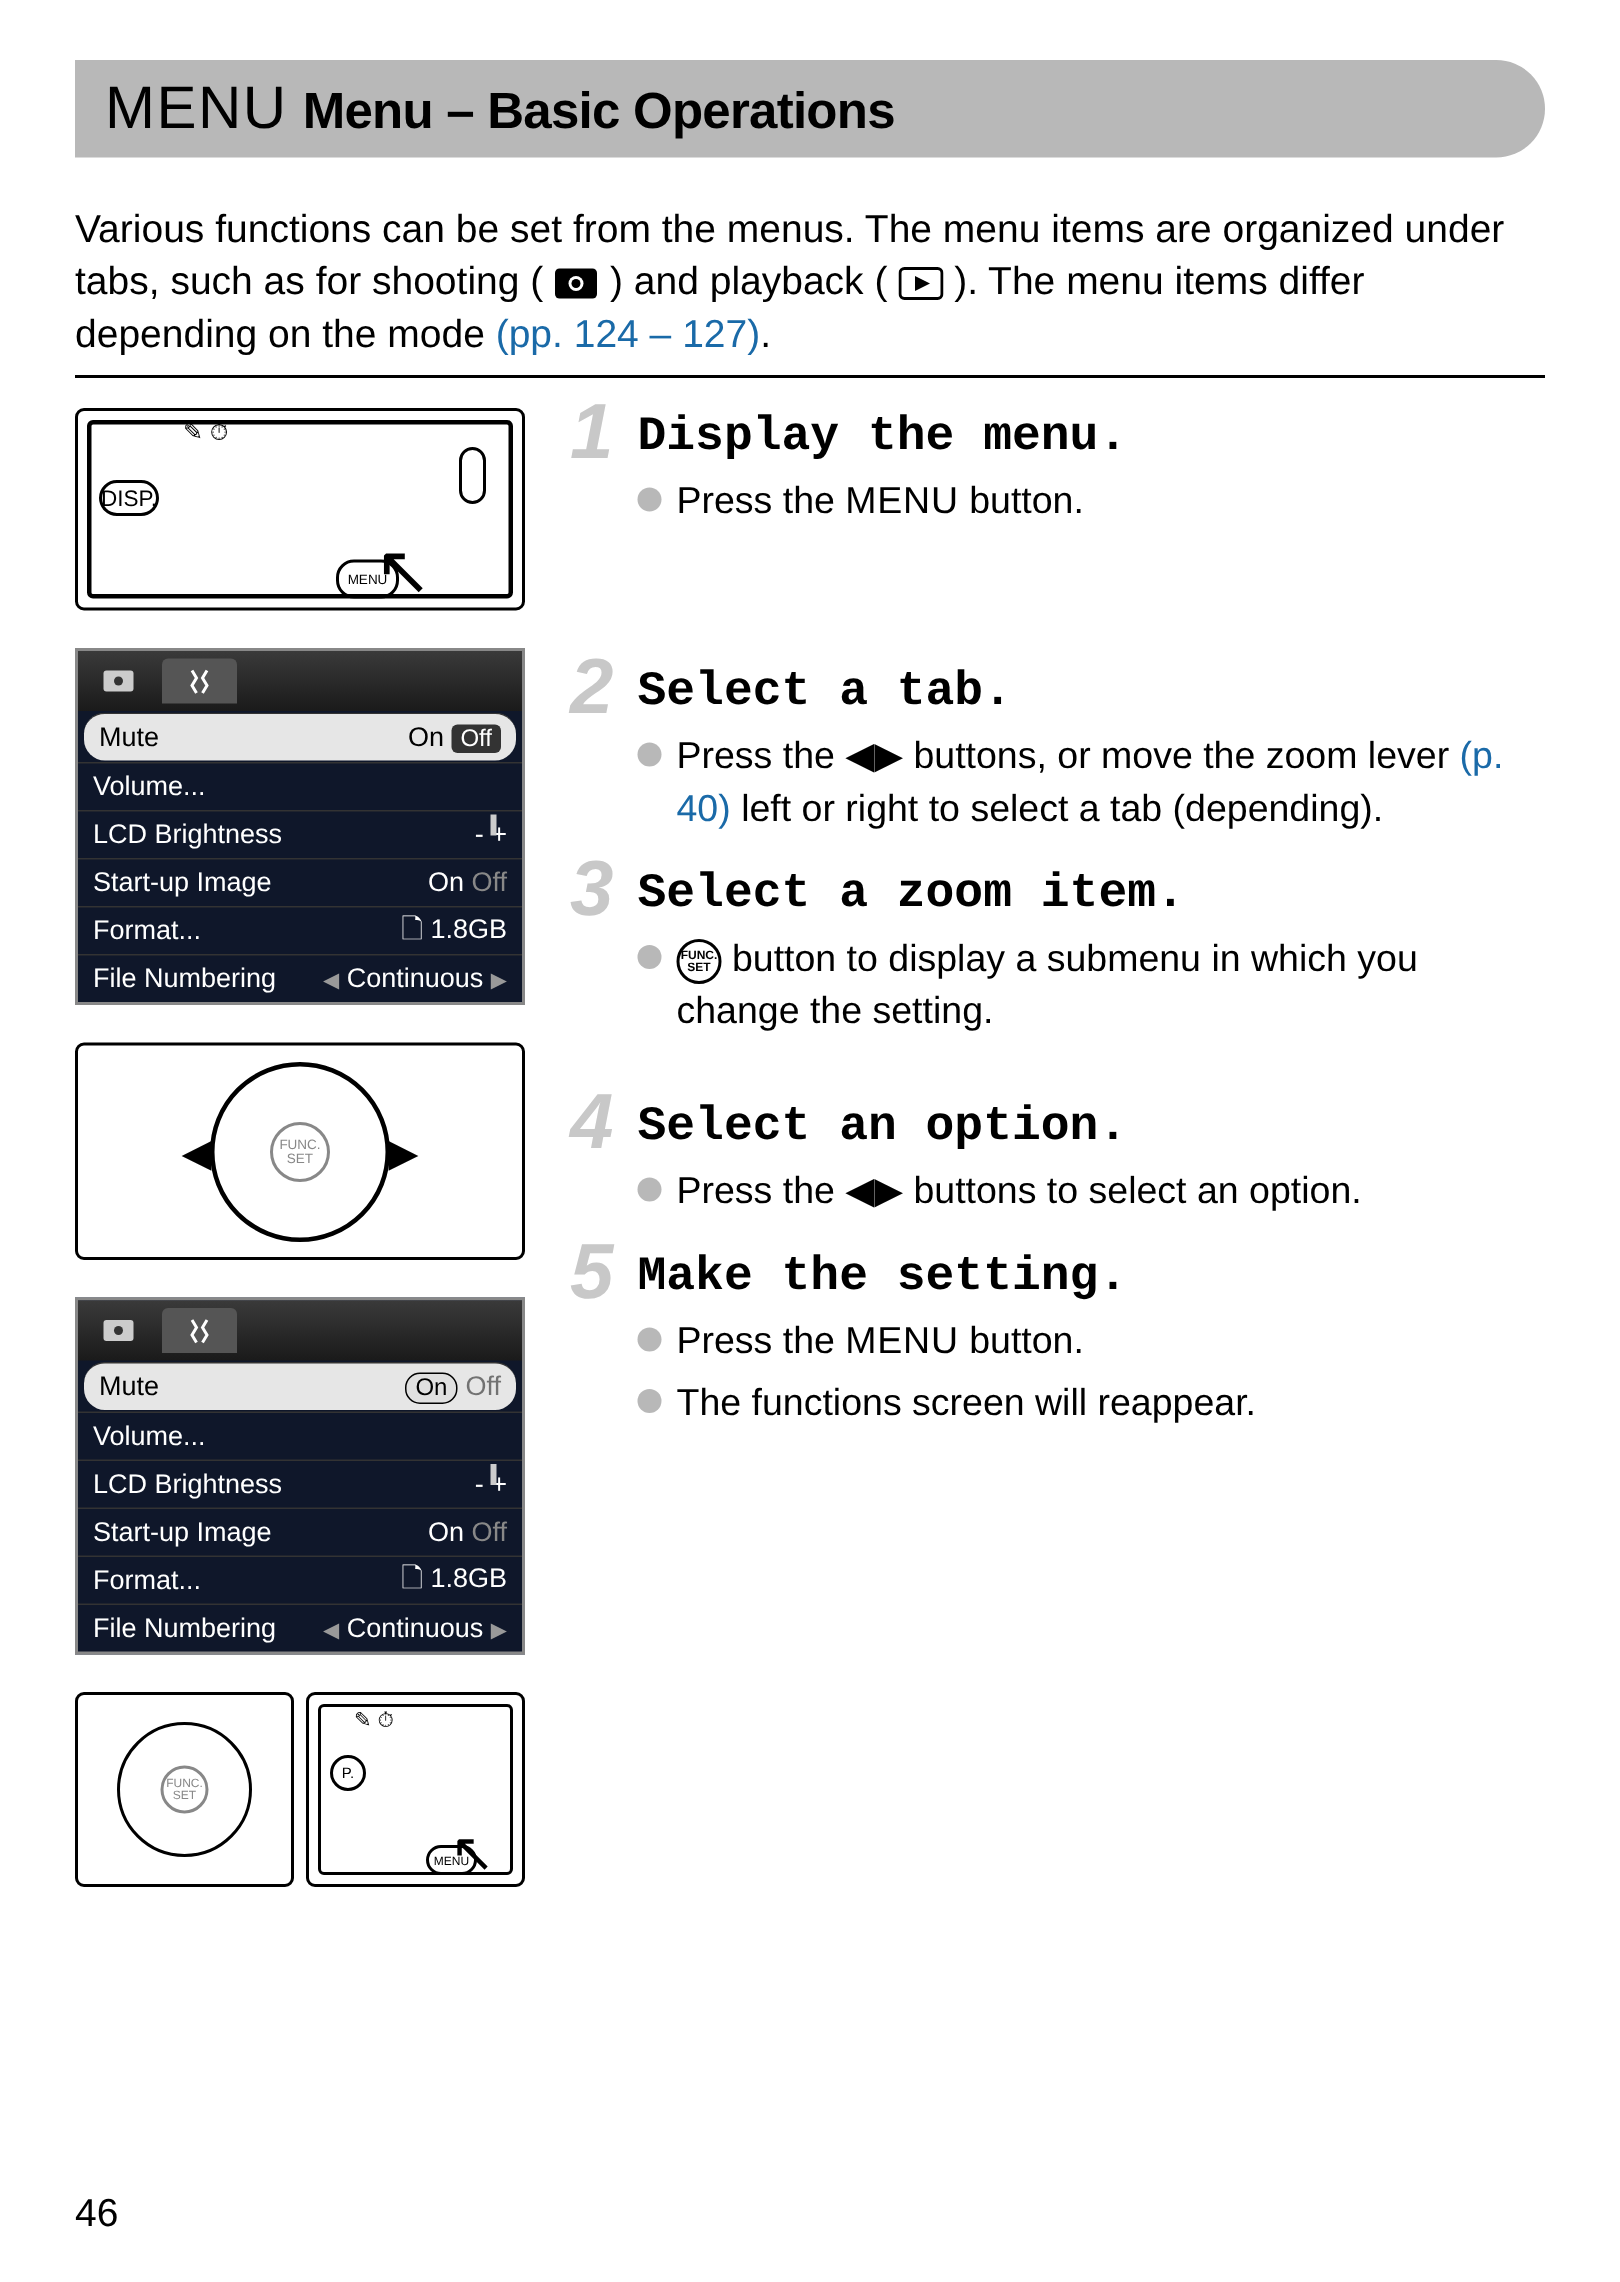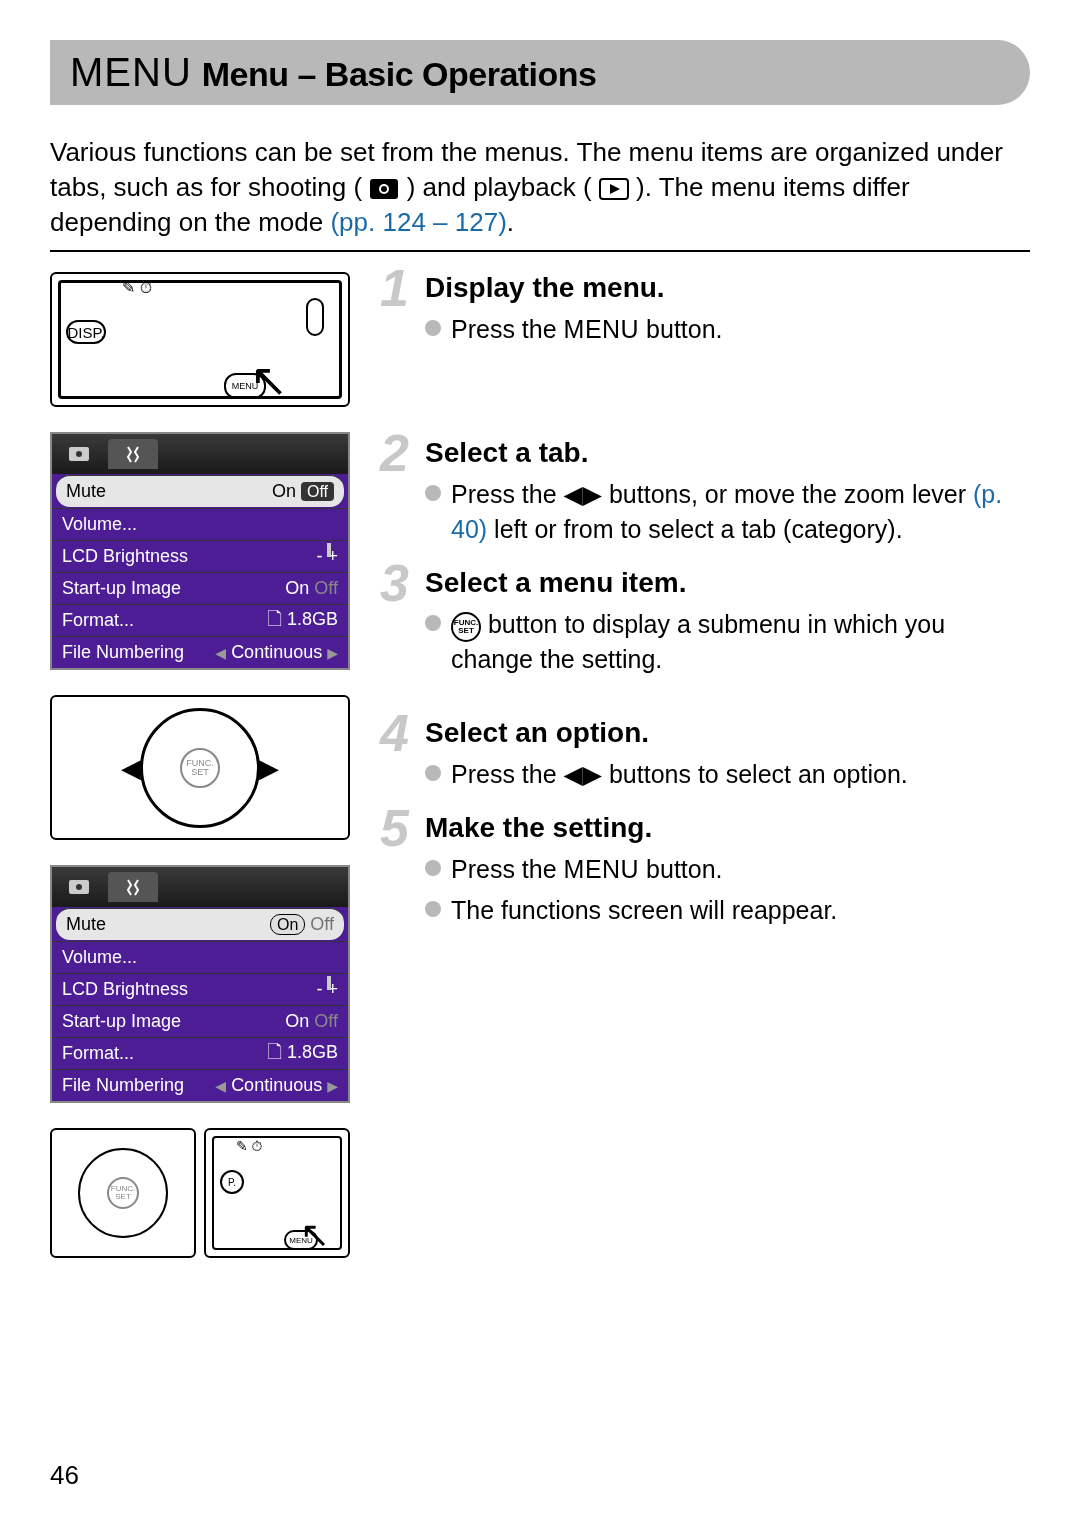--- a/index.html
+++ b/index.html
@@ -68,23 +68,24 @@
     position: absolute;
     left: 0;
     top: -10px;
     font-size: 52px;
     font-weight: 900;
     font-style: italic;
     color: #c8c8c8;
     line-height: 1;
   }
   .step-title {
-    font-size: 28px;
+    font-size: 32px;
     font-weight: bold;
     margin-bottom: 8px;
+    font-family: Liberation Mono, monospace;
   }
   .step ul { list-style: none; }
   .step li {
     font-size: 25px;
     line-height: 1.4;
     padding-left: 26px;
     position: relative;
     margin-bottom: 6px;
   }
   .step li::before {
@@ -165,21 +166,21 @@
   }
   .cam-top {
     position: absolute;
     left: 70px; top: 4px;
     font-size: 16px;
   }
   
   .screen {
     width: 300px;
     border: 2px solid #888;
-    background: #4c1d95;
+    background: #0f172a;
     color: #fff;
     font-size: 18px;
   }
   .screen .tabs {
     height: 40px;
     background: linear-gradient(#3a3a3a,#1a1a1a);
     display: flex;
     align-items: center;
     padding-left: 2px;
   }
@@ -459,28 +460,28 @@
       </ul>
     </div>
 
     <div style="height:70px"></div>
 
     <div class="step">
       <div class="step-num">2</div>
       <div class="step-title">Select a tab.</div>
       <ul>
         <li>
-          <span>Press the </span><span>◀▶</span><span> buttons, or move the zoom lever </span><span class="link">(p. 40)</span><span> left or from to select a tab (category).</span>
+          <span>Press the </span><span>◀▶</span><span> buttons, or move the zoom lever </span><span class="link">(p. 40)</span><span> left or right to select a tab (depending).</span>
         </li>
       </ul>
     </div>
 
     <div class="step">
       <div class="step-num">3</div>
-      <div class="step-title">Select a menu item.</div>
+      <div class="step-title">Select a zoom item.</div>
       <ul>
         <li>
           <span class="func-circle">
               <span>FUNC.</span>
               <span>SET</span>
             </span><span> button to display a submenu in which you change the setting.</span>
         </li>
       </ul>
     </div>
 

